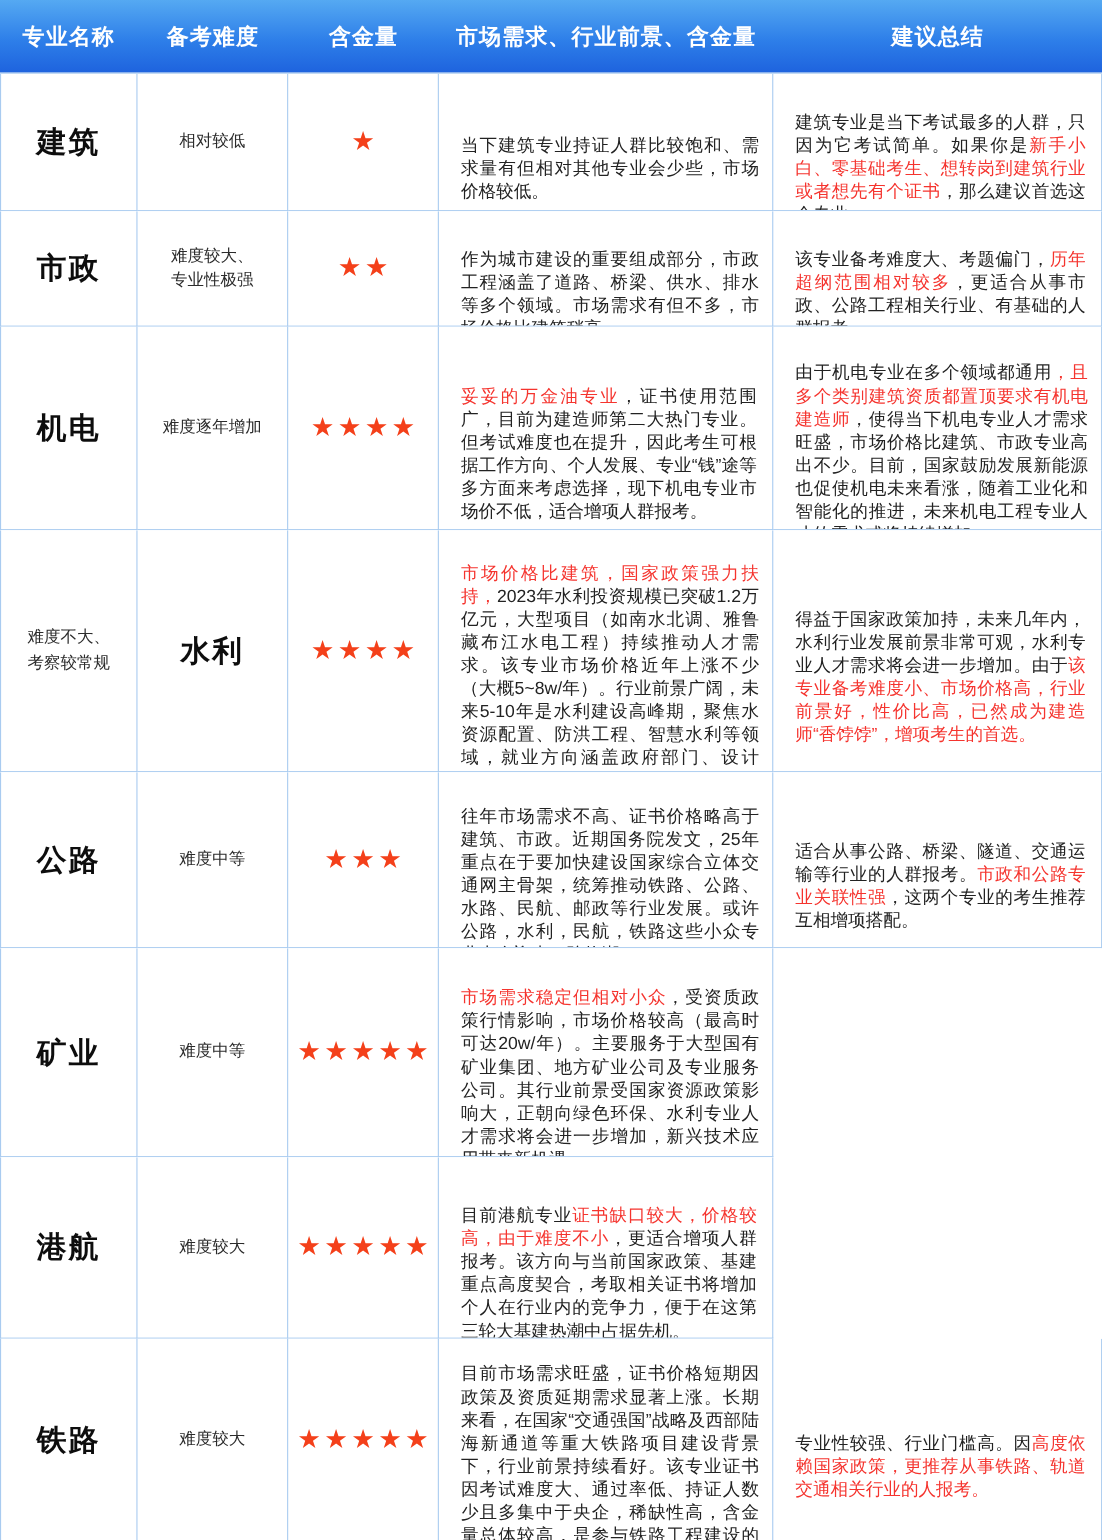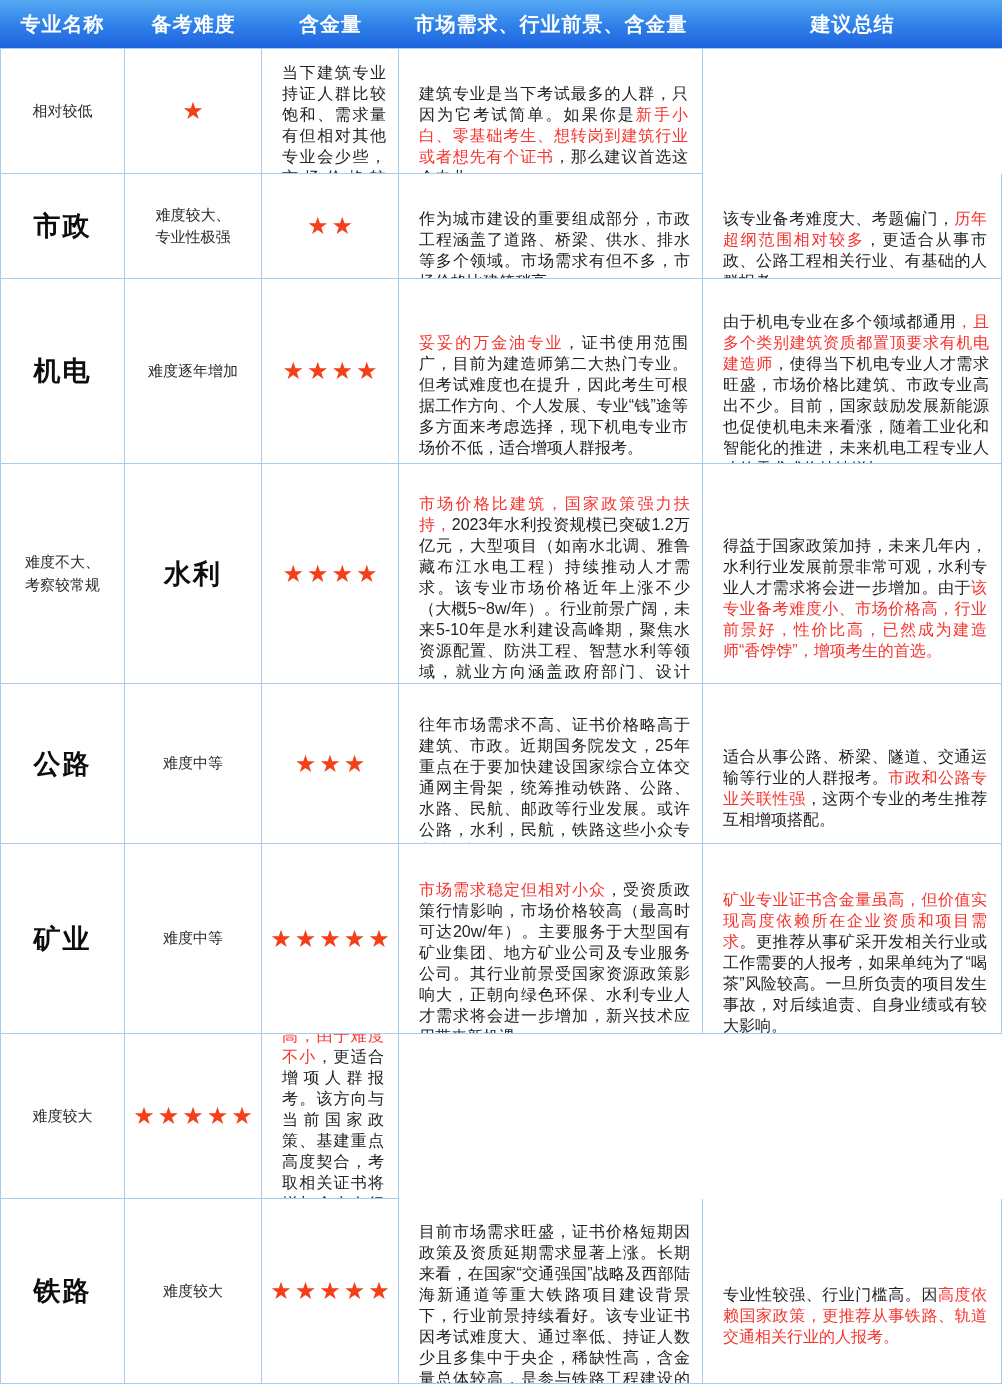--- a/index.html
+++ b/index.html
@@ -14,21 +14,21 @@
     height:1400px;
     overflow:hidden;
     background:#fff;
     font-family:"Liberation Sans","DejaVu Sans",sans-serif;
     color:var(--ink);
   }
   
   .thead{
     display:grid;
     grid-template-columns:125px 137px 137px 304px 299px;
-    height:48px;
+    height:66px;
     background:linear-gradient(to bottom,#55A9F2 0%,#2E7FE9 55%,#1E63DE 100%);
   }
   .th{
     display:flex;align-items:center;justify-content:center;
     color:#fff;font-size:20px;font-weight:bold;letter-spacing:1px;
   }
   
   .tbody{border-top:1px solid var(--grid-line);}
   .row{
     display:grid;
@@ -74,20 +74,21 @@
 <div class="thead">
   <div class="th">专业名称</div>
   <div class="th">备考难度</div>
   <div class="th">含金量</div>
   <div class="th">市场需求、行业前景、含金量</div>
   <div class="th">建议总结</div>
 </div>
 
 <div class="tbody" id="rows">
   <div class="row">
+    <div class="cell c-name">建筑</div>
     <div class="cell c-diff">相对较低</div>
     <div class="cell c-stars">
         <span class="star">★</span>
       </div>
     <div class="cell c-market">
         <div><span>当下建筑专业持证人群比较饱和、需求量有但相对其他专业会少些，市场价格较低。</span></div>
       </div>
     <div class="cell c-suggest">
         <div><span>建筑专业是当下考试最多的人群，只因为它考试简单。如果你是</span><span class="red">新手小白、零基础考生、想转岗到建筑行业或者想先有个证书</span><span>，那么建议首选这个专业。</span></div>
       </div>
@@ -166,26 +167,24 @@
     <div class="cell c-stars">
         <span class="star">★</span>
         <span class="star">★</span>
         <span class="star">★</span>
         <span class="star">★</span>
         <span class="star">★</span>
       </div>
     <div class="cell c-market">
         <div><span class="red">市场需求稳定但相对小众</span><span>，受资质政策行情影响，市场价格较高（最高时可达20w/年）。主要服务于大型国有矿业集团、地方矿业公司及专业服务公司。其行业前景受国家资源政策影响大，正朝向绿色环保、水利专业人才需求将会进一步增加，新兴技术应用带来新机遇。</span></div>
       </div>
-    <div class="cell c-suggest">
-        <div><span class="red">矿业专业证书含金量虽高，但价值实现高度依赖所在企业资质和项目需求</span><span>。更推荐从事矿采开发相关行业或工作需要的人报考，如果单纯为了“喝茶”风险较高。一旦所负责的项目发生事故，对后续追责、自身业绩或有较大影响。</span></div>
-      </div>
-  </div>
-
-  <div class="row">
+  </div>
+
+  <div class="row">
+    <div class="cell c-name">港航</div>
     <div class="cell c-diff">难度较大</div>
     <div class="cell c-stars">
         <span class="star">★</span>
         <span class="star">★</span>
         <span class="star">★</span>
         <span class="star">★</span>
         <span class="star">★</span>
       </div>
     <div class="cell c-suggest">
         <div><span>目前港航专业</span><span class="red">证书缺口较大，价格较高，由于难度不小</span><span>，更适合增项人群报考。该方向与当前国家政策、基建重点高度契合，考取相关证书将增加个人在行业内的竞争力，便于在这第三轮大基建热潮中占据先机。</span></div>

